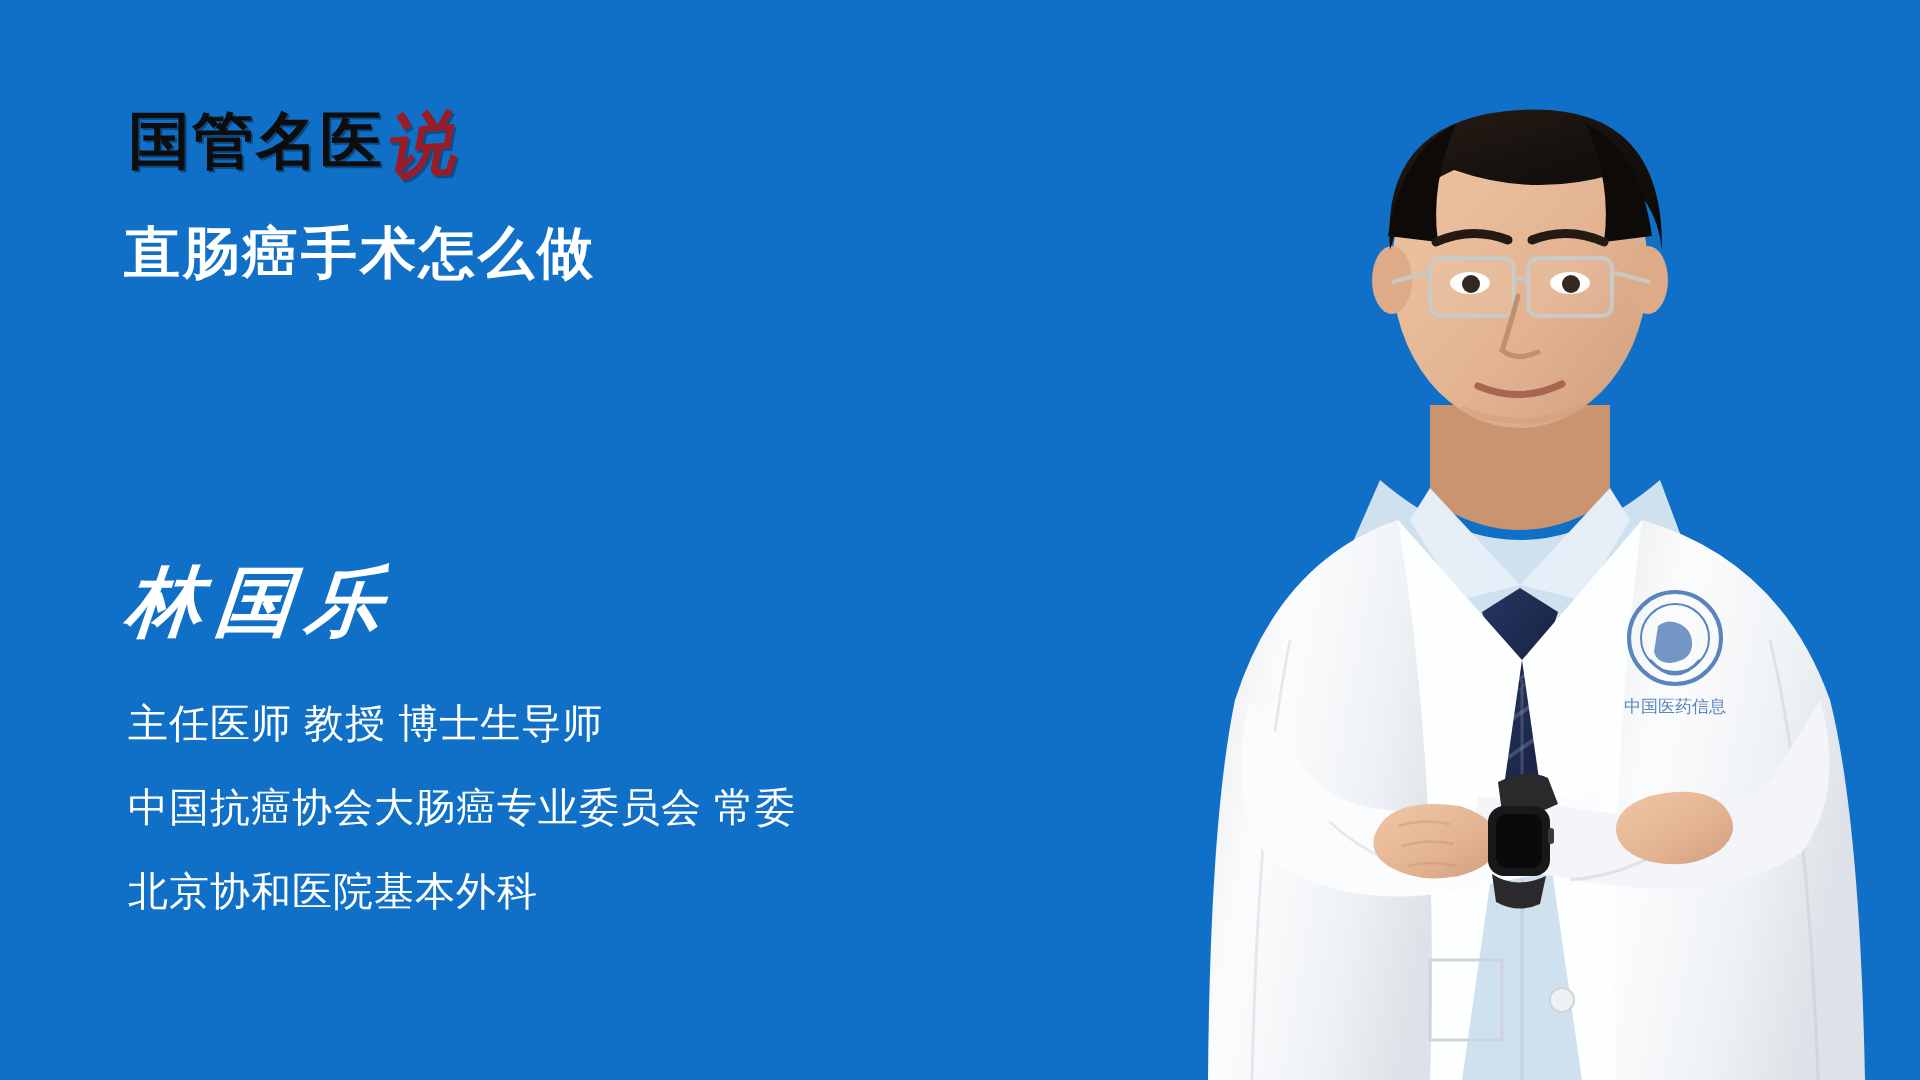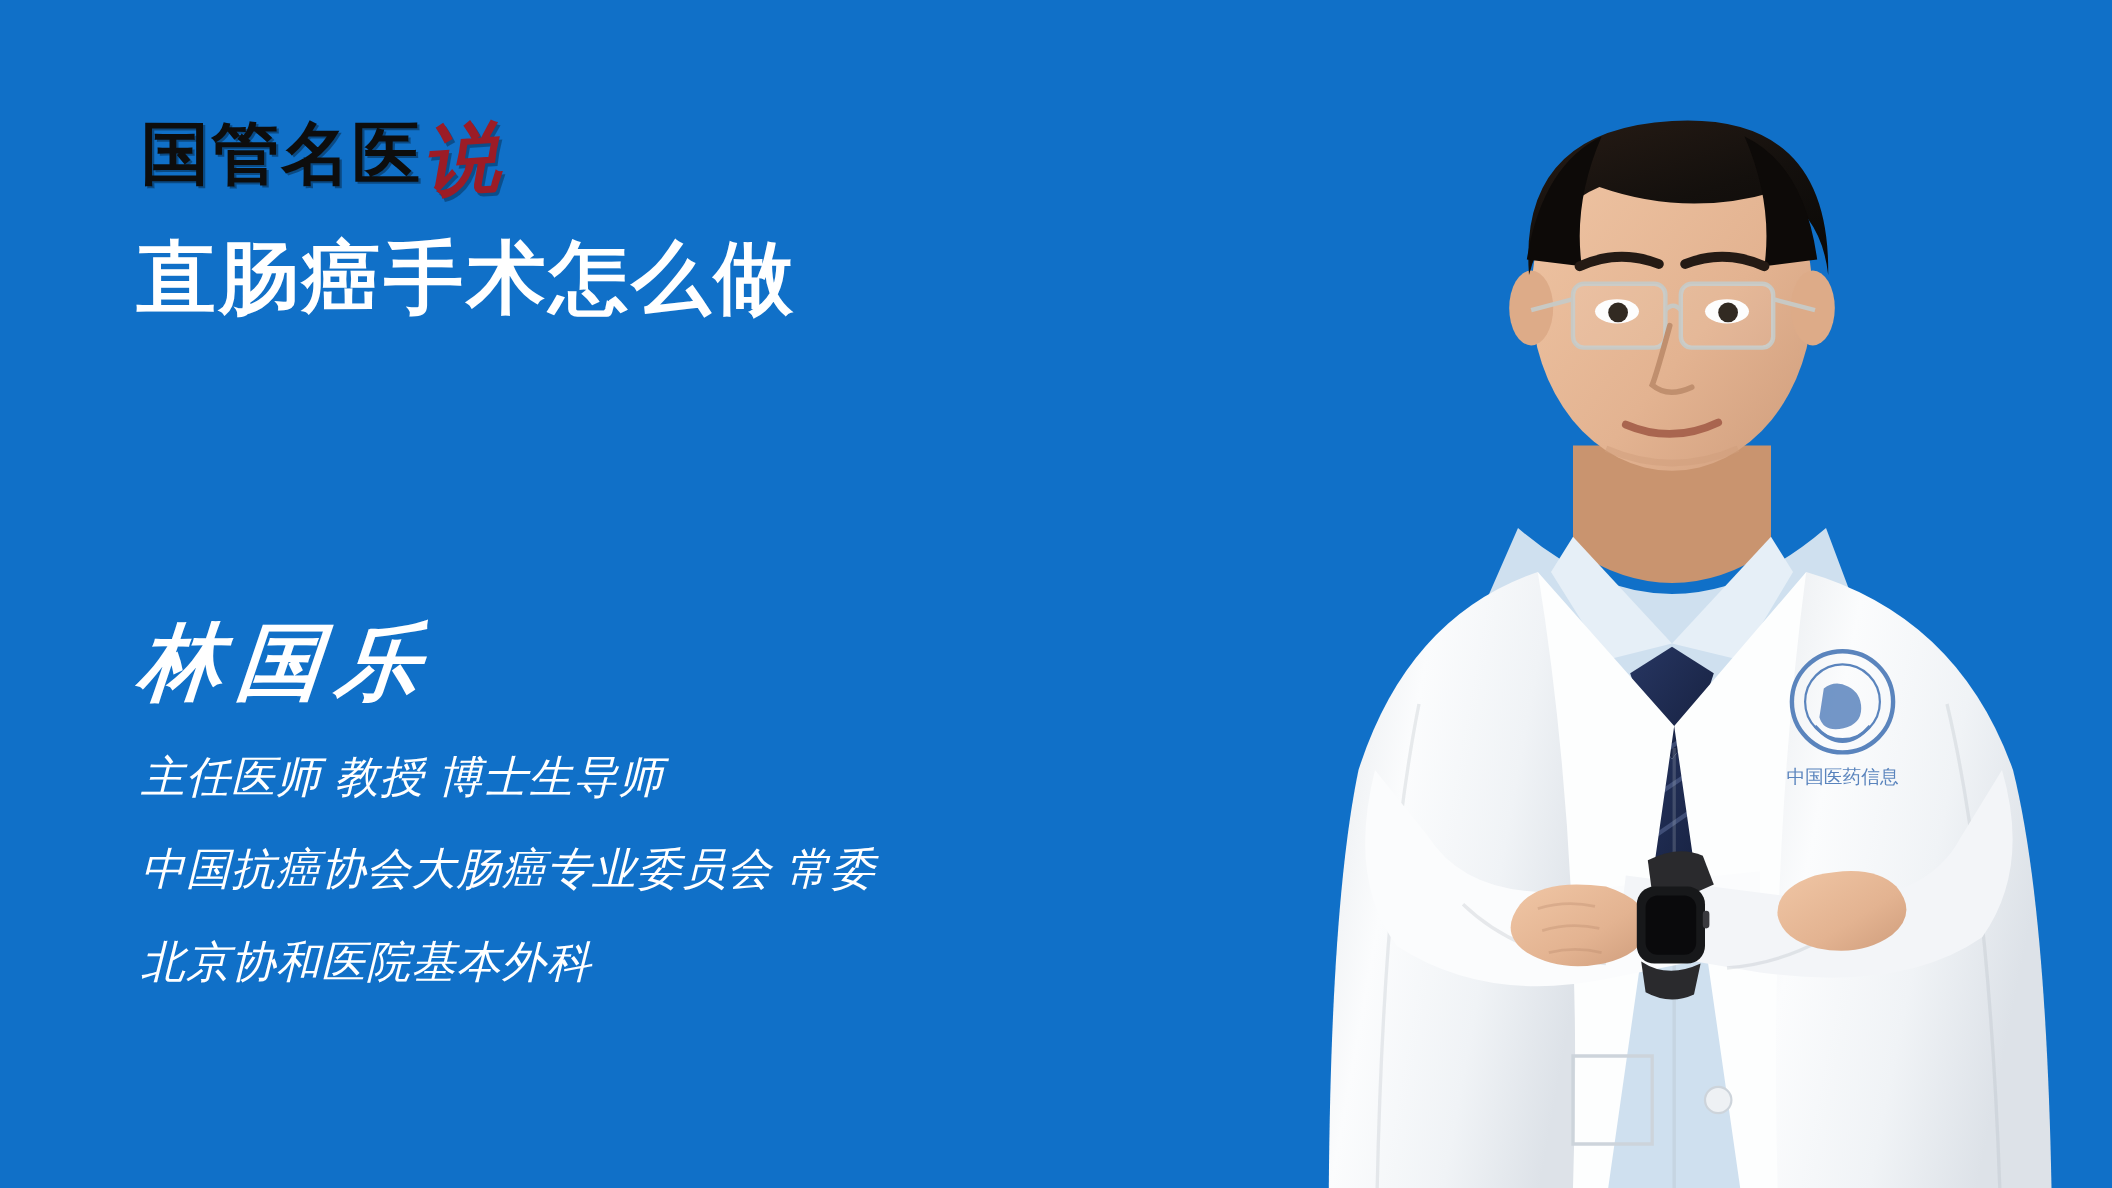--- a/index.html
+++ b/index.html
@@ -32,41 +32,41 @@
     margin-left:2px;margin-bottom:-6px;
     text-shadow:2px 3px 0 rgba(0,0,0,.30);
     transform:rotate(-4deg);transform-origin:bottom left;
     font-family:"DejaVu Serif","Liberation Serif",serif;
   }
 
   
   .title{
     position:absolute;left:124px;top:205px;
     color:#ffffff;
-    font-size:72px;line-height:96px;
+    font-size:56px;line-height:96px;
     font-weight:700;letter-spacing:3px;
     white-space:nowrap;
   }
 
   
   .doctor-name{
     position:absolute;left:126px;top:560px;
     color:#ffffff;
     font-size:76px;line-height:84px;
     letter-spacing:14px;
     font-weight:700;font-style:italic;
     font-family:"DejaVu Serif","Liberation Serif",serif;
     transform:skewX(-5deg);
     white-space:nowrap;
   }
 
   
   .creds{
-    position:absolute;left:128px;top:684px;
-    display:flex;flex-direction:column;gap:38px;font-style:italic;
+    position:absolute;left:128px;top:700px;
+    display:flex;flex-direction:column;gap:38px;
   }
   .cred-line{
     color:#ffffff;
     font-size:40px;line-height:46px;
     letter-spacing:1px;font-weight:400;
     white-space:nowrap;
   }
 
   
   .photo{

